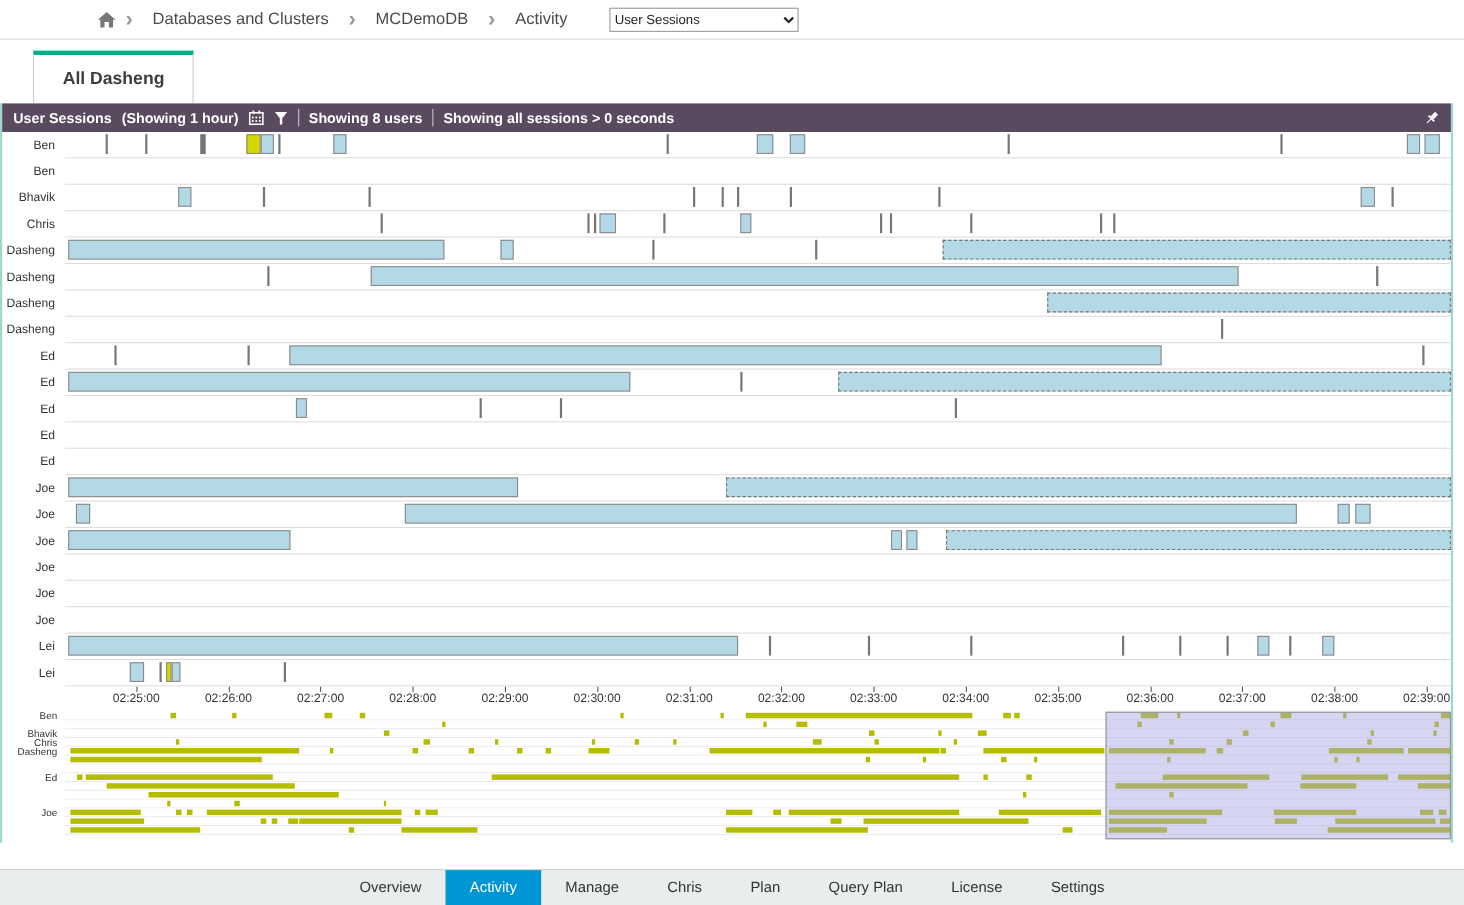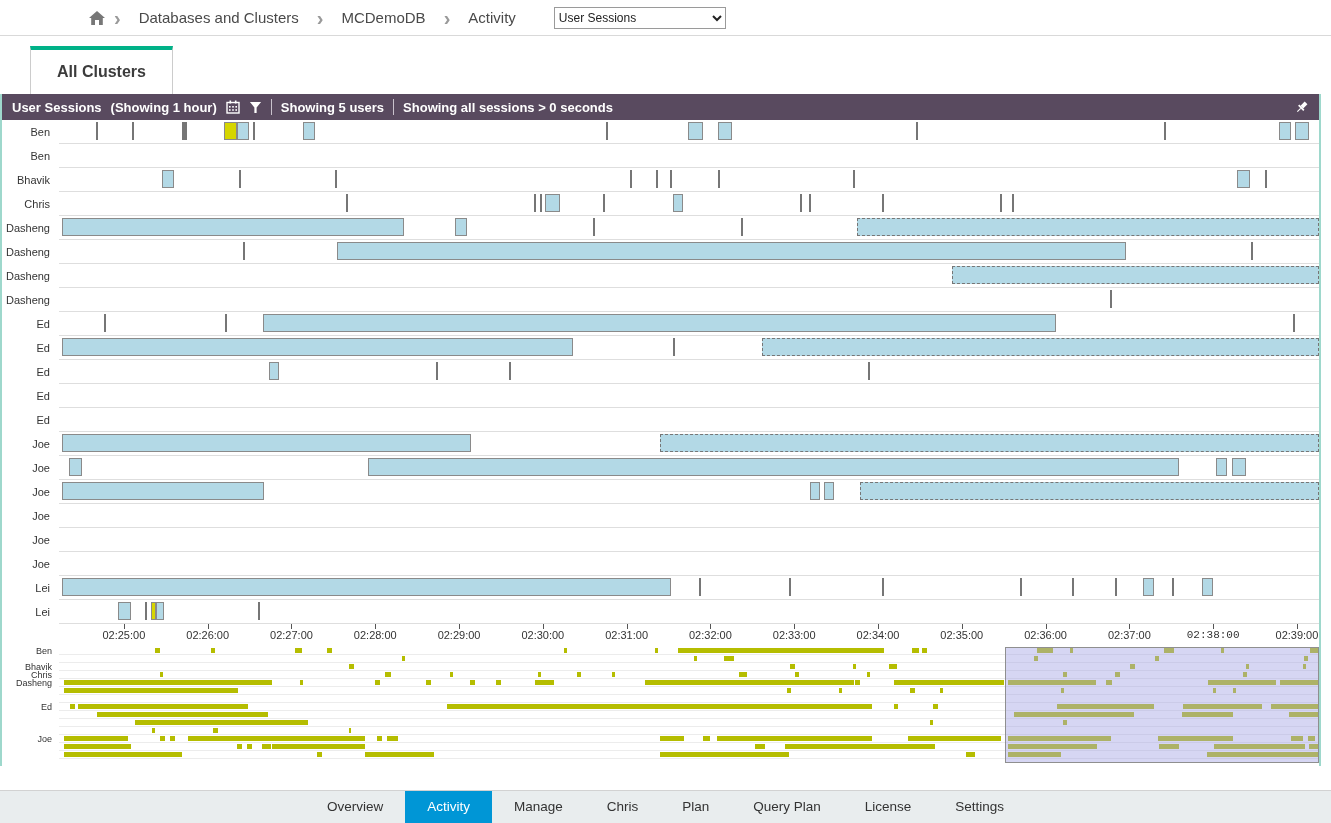--- a/index.html
+++ b/index.html
@@ -78,21 +78,21 @@
   <span class="chev">›</span>
   <span class="crumb">MCDemoDB</span>
   <span class="chev">›</span>
   <span class="crumb">Activity</span>
   <select class="bc-select">
     <option>User Sessions</option>
   </select>
 </div>
 
 <div class="tabbar">
-  <div class="tab active">All Clusters</div>
+  <div class="tab active">All Dasheng</div>
 </div>
 
 <div class="panel">
   <div class="phead">
     <span>User Sessions</span>
     <span>(Showing 1 hour)</span>
     <span class="picon">
       <svg width="14" height="14" viewBox="0 0 14 14">
           <rect x="1" y="2.5" width="12" height="10.5" fill="none" stroke="#fff" stroke-width="1.4"></rect>
           <rect x="3.5" y="0.5" width="1.6" height="3" fill="#fff"></rect>
@@ -104,21 +104,21 @@
           <rect x="6.2" y="9.2" width="1.6" height="1.6" fill="#fff"></rect>
           <rect x="9.4" y="9.2" width="1.6" height="1.6" fill="#fff"></rect>
         </svg>
     </span>
     <span class="picon">
       <svg width="13" height="13" viewBox="0 0 14 14">
           <polygon points="1,1 13,1 8.2,7 8.2,13 5.8,13 5.8,7" fill="#fff"></polygon>
         </svg>
     </span>
     <span class="pdiv"></span>
-    <span>Showing 5 users</span>
+    <span>Showing 8 users</span>
     <span class="pdiv"></span>
     <span>Showing all sessions &gt; 0 seconds</span>
     <span class="spacer"></span>
     <span class="picon">
       <svg width="15" height="15" viewBox="0 0 14 14">
           <g transform="rotate(45 7 7)">
             <rect x="5.2" y="1" width="3.6" height="5.5" fill="#fff"></rect>
             <rect x="3.6" y="6.5" width="6.8" height="1.6" fill="#fff"></rect>
             <rect x="6.5" y="8.1" width="1" height="4.4" fill="#fff"></rect>
           </g>
@@ -329,21 +329,21 @@
       <div class="albl" style="left: 58.35%;">02:33:00</div>
       <div class="atick" style="left: 65%;"></div>
       <div class="albl" style="left: 65%;">02:34:00</div>
       <div class="atick" style="left: 71.65%;"></div>
       <div class="albl" style="left: 71.65%;">02:35:00</div>
       <div class="atick" style="left: 78.3%;"></div>
       <div class="albl" style="left: 78.3%;">02:36:00</div>
       <div class="atick" style="left: 84.95%;"></div>
       <div class="albl" style="left: 84.95%;">02:37:00</div>
       <div class="atick" style="left: 91.6%;"></div>
-      <div class="albl" style="left: 91.6%; font-family: Liberation Mono, monospace;">02:38:00</div>
+      <div class="albl" style="left: 91.6%;">02:38:00</div>
       <div class="atick" style="left: 98.25%;"></div>
       <div class="albl" style="left: 98.25%;">02:39:00</div>
     </div>
   <div class="minimap">
       <div class="mrow">
         <div class="mbar" style="left: 7.6%; width: 0.4%;"></div>
         <div class="mbar" style="left: 12.1%; width: 0.3%;"></div>
         <div class="mbar" style="left: 18.7%; width: 0.6%;"></div>
         <div class="mbar" style="left: 21.3%; width: 0.4%;"></div>
         <div class="mbar" style="left: 40.1%; width: 0.25%;"></div>

